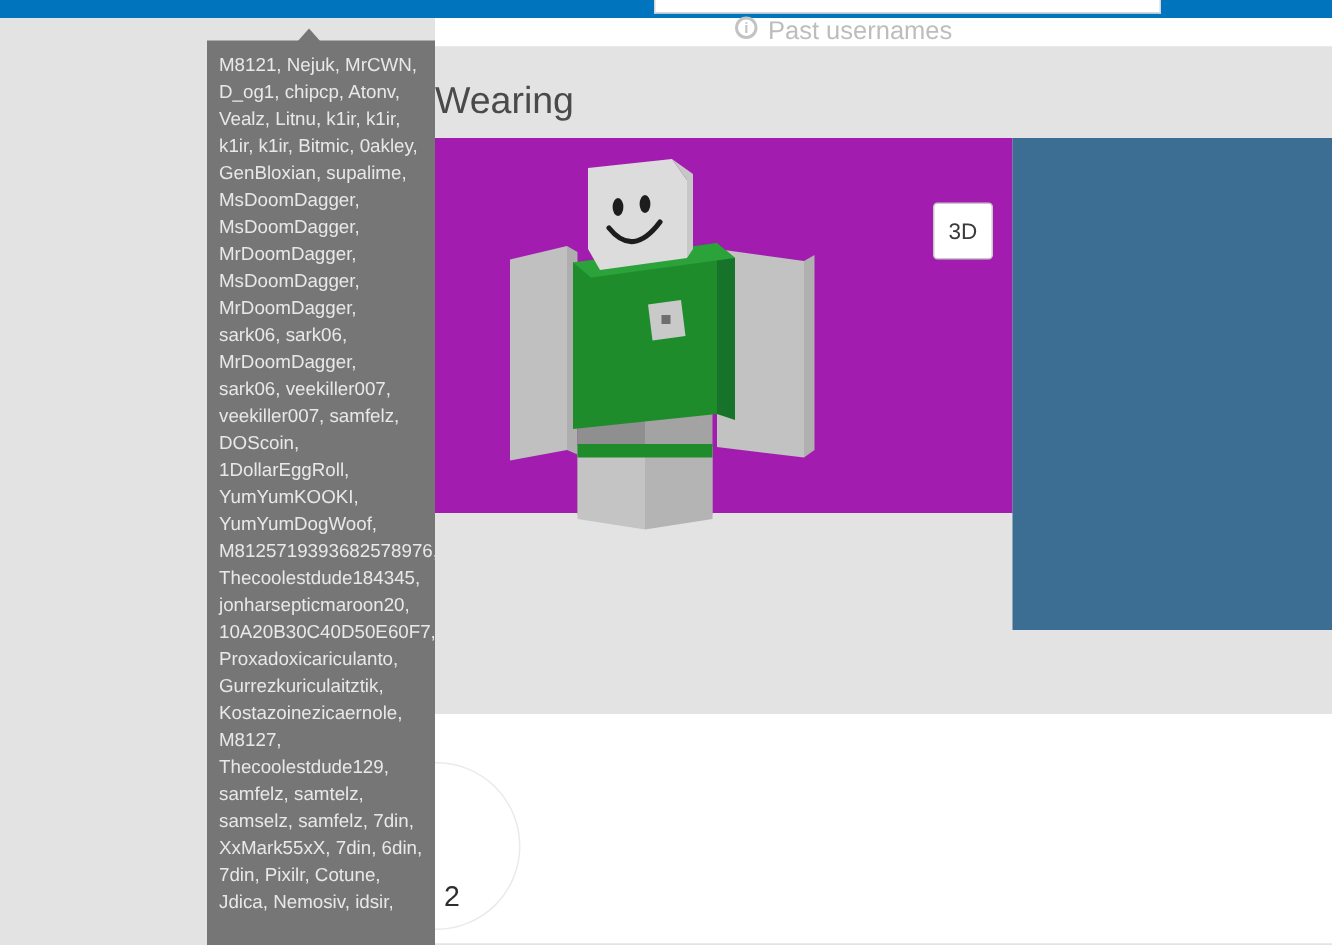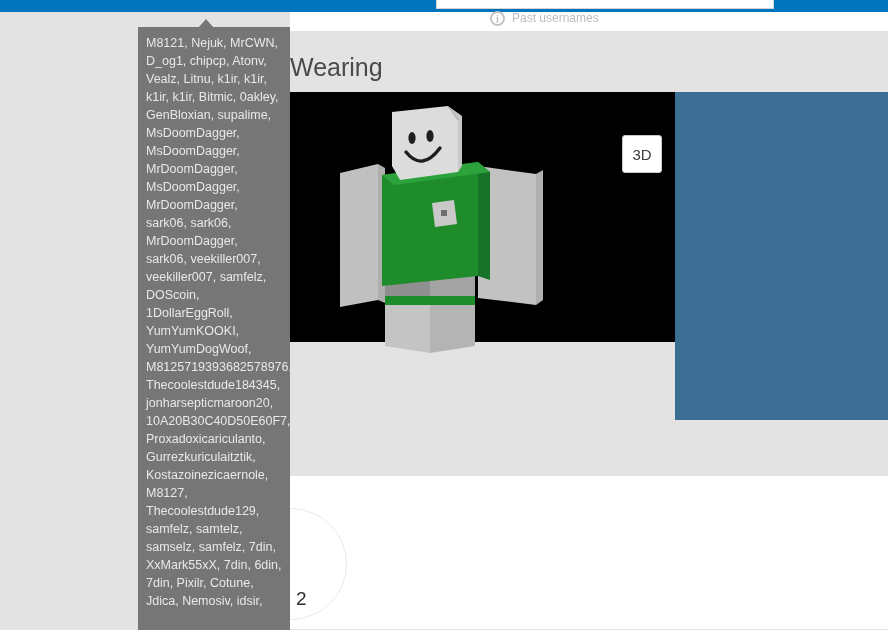--- a/index.html
+++ b/index.html
@@ -30,35 +30,35 @@
   }
   .info-icon{
     position:absolute;left:200px;top:-1px;
     width:15px;height:15px;border-radius:50%;
     border:2px solid #c3c3c3;color:#c3c3c3;
     font-size:10px;font-weight:bold;text-align:center;line-height:13px;
     box-sizing:border-box;
   }
   .past-usernames-label{
     position:absolute;left:222px;top:-1px;
-    font-size:12px;color:#bdbdbd;white-space:nowrap;
+    font-size:17px;color:#bdbdbd;white-space:nowrap;
   }
   
   .page-col{
     position:absolute;left:290px;top:31px;width:598px;height:599px;
     background:#e3e3e3;
   }
   .section-title{
     position:absolute;left:0px;top:22px;
     font-size:25px;color:#4a4a4a;font-weight:400;white-space:nowrap;
   }
   
   .card-avatar{
     position:absolute;left:0px;top:61px;width:385px;height:250px;
-    background:#000000;
+    background:#a21caf;
   }
   .blue-panel{
     position:absolute;left:385px;top:61px;width:213px;height:328px;
     background:#3c6e93;
   }
   .btn-3d{
     position:absolute;left:332px;top:43px;width:40px;height:38px;
     background:#ffffff;border:1px solid #c8c8c8;border-radius:3px;
     color:#3b3b3b;font-size:15px;text-align:center;line-height:38px;
     box-sizing:border-box;

